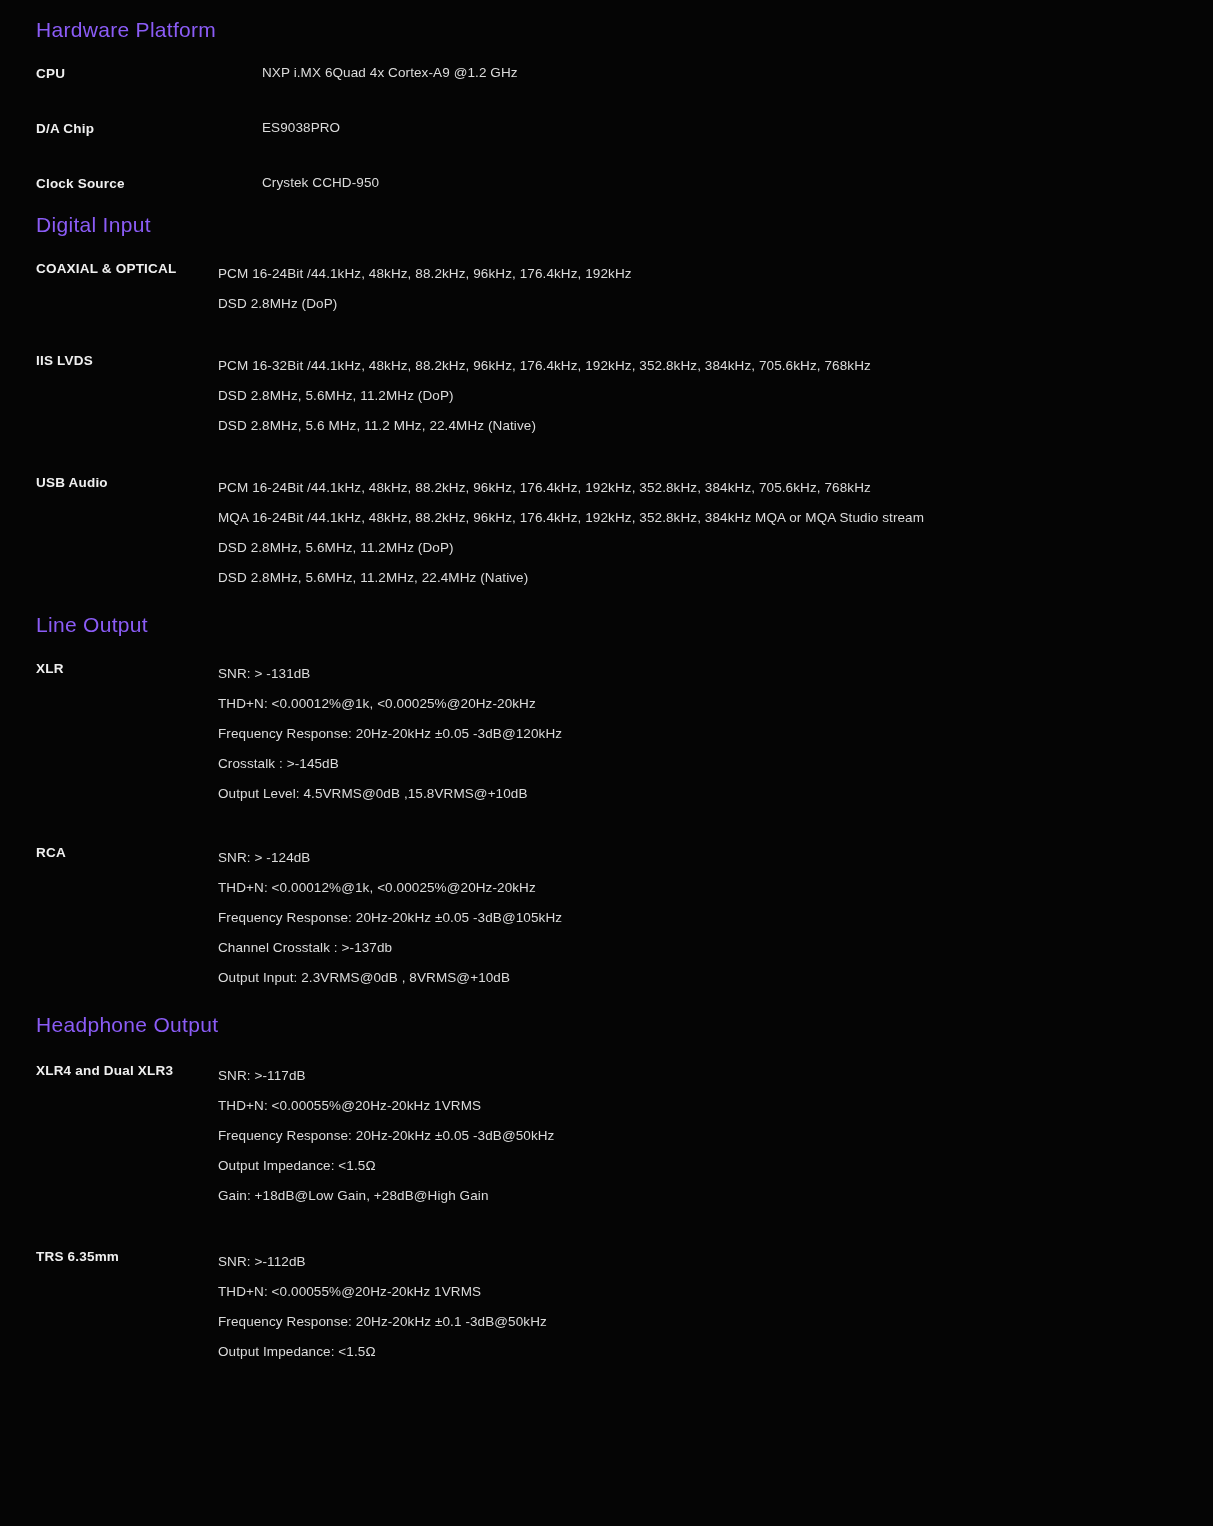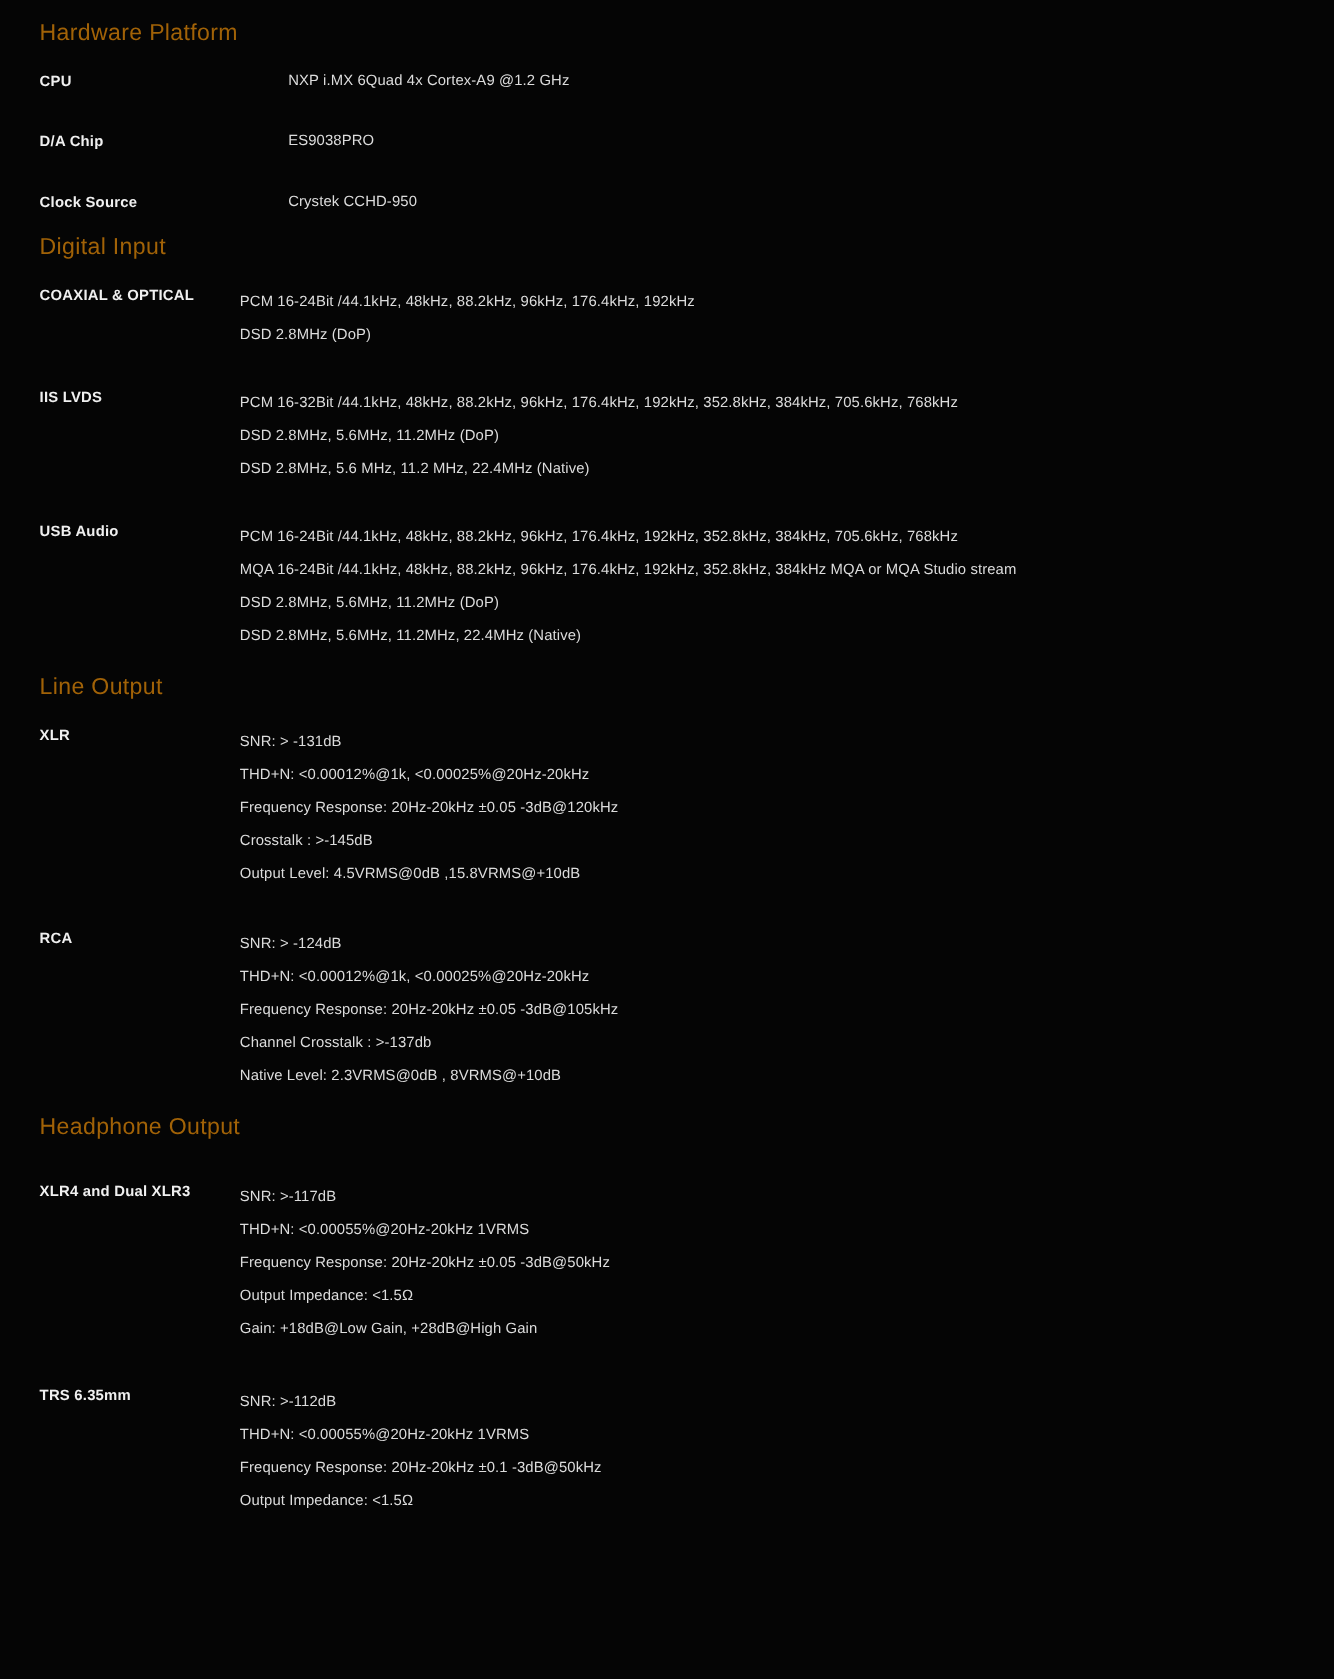--- a/index.html
+++ b/index.html
@@ -16,21 +16,21 @@
     width: 1213px;
     min-height: 1526px;
     box-sizing: border-box;
     padding: 10px 0 20px 0;
     background: #050505;
     position: relative;
   }
   .section-title {
     font-size: 21px;
     font-weight: 400;
-    color: #a16207;
+    color: #8b5cf6;
     letter-spacing: 0.3px;
     margin: 0;
     padding: 0 0 0 36px;
   }
   .sec-hardware .section-title { padding-top: 8px; }
   .sec-digital .section-title { padding-top: 20px; }
   .sec-line .section-title { padding-top: 20px; }
   .sec-hp .section-title { padding-top: 20px; }
 
   .rows { margin-top: 4px; }
@@ -61,21 +61,21 @@
     line-height: 30px;
     letter-spacing: 0.1px;
     white-space: nowrap;
   }
   .row.single .values .v { line-height: 18px; }
 
   
   .sec-hardware .rows .row:first-child { margin-top: 22px; }
   .sec-digital .rows .row:first-child { margin-top: 22px; }
   .sec-line .rows .row:first-child { margin-top: 22px; }
-  .sec-hp .rows .row:first-child { margin-top: 36px; }
+  .sec-hp .rows .row:first-child { margin-top: 24px; }
 
   .sec-hardware .row { margin-top: 36px; gap: 44px; }
   .sec-hardware .row:first-child { margin-top: 24px; }
   .sec-digital .row { margin-top: 32px; }
   .sec-line .row { margin-top: 34px; }
   .sec-hp .row { margin-top: 36px; }
 </style>
 </head>
 <body>
 
@@ -148,21 +148,21 @@
           <div class="v">Output Level: 4.5VRMS@0dB ,15.8VRMS@+10dB</div>
         </div>
       </div>
       <div class="row">
         <div class="label">RCA</div>
         <div class="values">
           <div class="v">SNR: &gt; -124dB</div>
           <div class="v">THD+N: &lt;0.00012%@1k, &lt;0.00025%@20Hz-20kHz</div>
           <div class="v">Frequency Response: 20Hz-20kHz ±0.05 -3dB@105kHz</div>
           <div class="v">Channel Crosstalk : &gt;-137db</div>
-          <div class="v">Native Level: 2.3VRMS@0dB , 8VRMS@+10dB</div>
+          <div class="v">Output Input: 2.3VRMS@0dB , 8VRMS@+10dB</div>
         </div>
       </div>
     </div>
   </section>
 
   <section class="sec-hp">
     <h2 class="section-title">Headphone Output</h2>
     <div class="rows">
       <div class="row">
         <div class="label">XLR4 and Dual XLR3</div>

